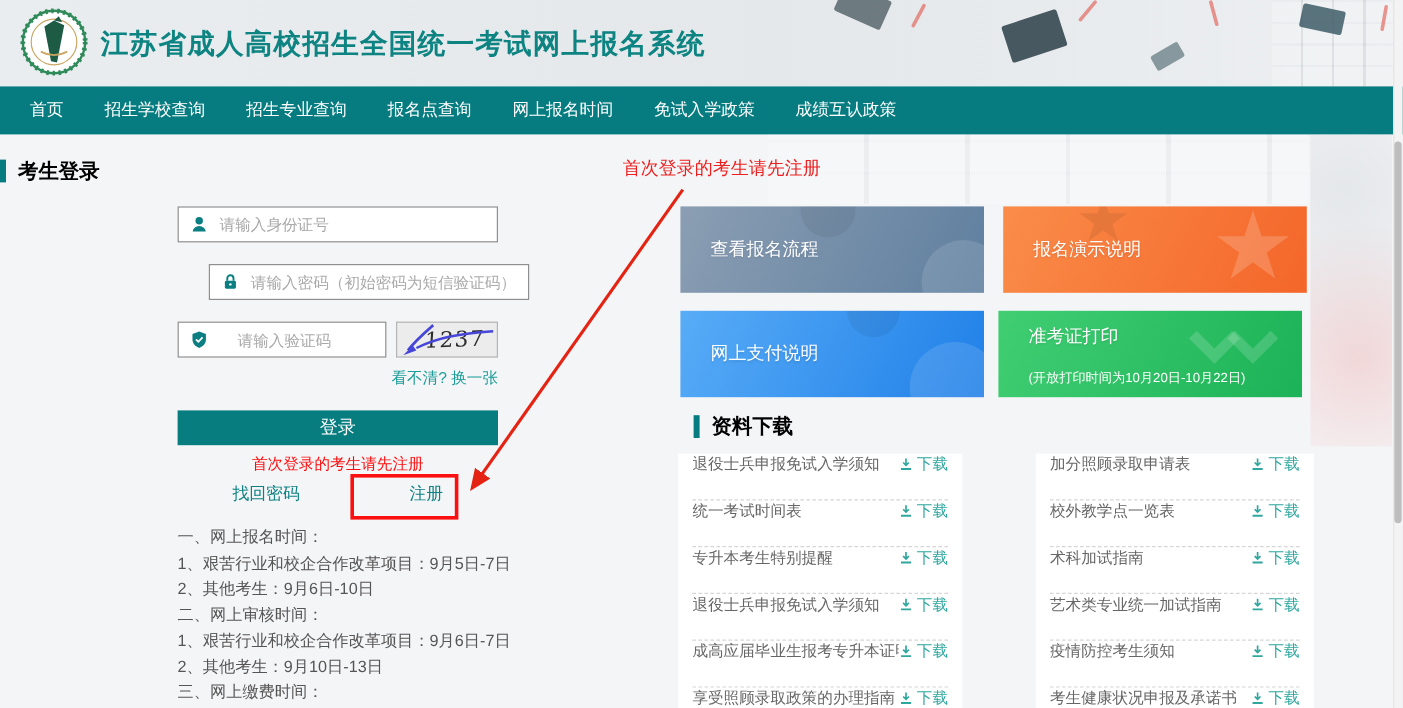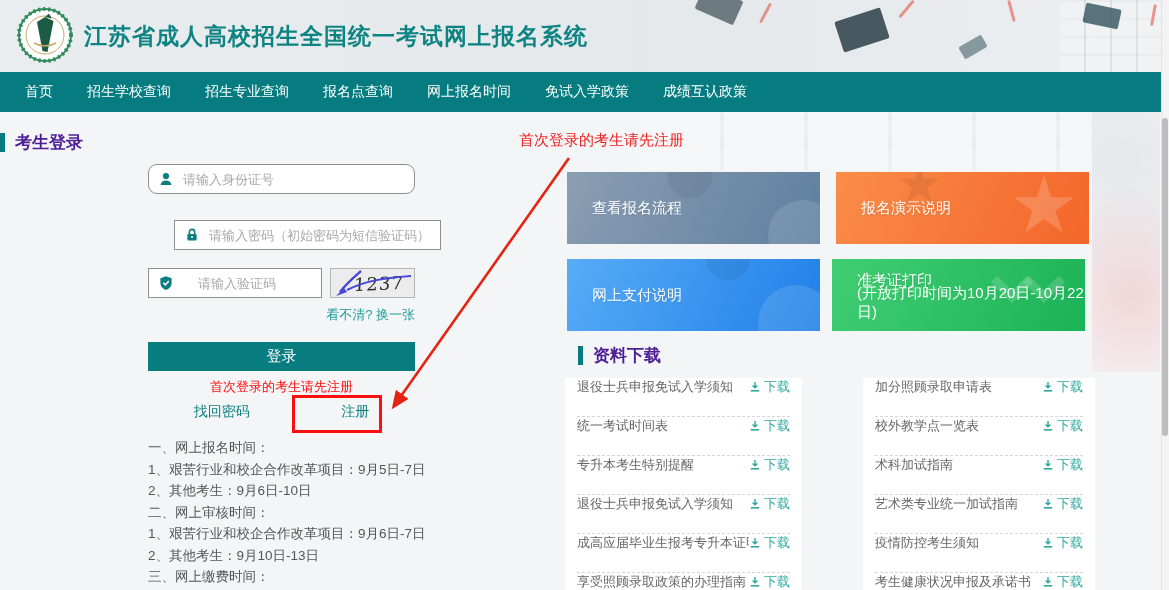--- a/index.html
+++ b/index.html
@@ -41,21 +41,21 @@
      background:
        radial-gradient(circle at 60% 72%, rgba(238,168,168,.38), rgba(238,168,168,0) 60%),
        radial-gradient(circle at 40% 18%, rgba(200,206,212,.35), rgba(200,206,212,0) 70%); }
   .mid-photo { position:absolute; left:640px; top:112px; width:450px; height:58px; opacity:.18;
      background:
        repeating-linear-gradient(90deg, rgba(255,255,255,.8) 0 80px, rgba(150,162,168,.5) 80px 84px),
        repeating-linear-gradient(0deg, rgba(255,255,255,.1) 0 24px, rgba(150,162,168,.4) 24px 27px); }
 
   
   .sec-title { position:absolute; display:flex; align-items:center; gap:10px;
-               font-size:17px; font-weight:bold; color:#4c1d95; }
+               font-size:17px; font-weight:bold; color:#000000; }
   .sec-title .bar { width:5px; height:19px; background:#077c80; }
 
   
   .field { position:absolute; left:148px; width:267px; height:30px; background:#fff;
            border:1px solid #8f8f8f; display:flex; align-items:center; padding:0 9px; gap:9px; }
   .field input { border:none; outline:none; flex:1; min-width:0; font-size:13px; color:#333;
                  background:transparent; font-family:"Liberation Sans",sans-serif; }
   .field input::placeholder { color:#a9a9a9; }
   .captcha { position:absolute; left:330px; top:268px; width:85px; height:30px;
              background:#ececec; border:1px solid #b5b5b5; cursor:pointer; }
@@ -84,21 +84,21 @@
 
   
   .card { position:absolute; width:253px; height:72px; color:#fff; overflow:hidden; cursor:pointer; }
   .card .label { position:absolute; left:25px; top:50%; transform:translateY(-50%);
                  font-size:15px; text-shadow:0 1px 2px rgba(0,0,0,.12); }
   .card-0 { left:567px; top:172px; background:linear-gradient(115deg,#8b9eb3,#5f7f9f); }
   .card-1 { left:836px; top:172px; background:linear-gradient(115deg,#fa8c49,#f4662a); }
   .card-2 { left:567px; top:259px; background:linear-gradient(115deg,#58acf7,#2080e8); }
   .card-3 { left:832px; top:259px; background:linear-gradient(115deg,#41ce73,#1cb257); }
   .card-3 .label { top:12px; transform:none; }
-  .card .sub { position:absolute; left:25px; bottom:9px; font-size:15px; }
+  .card .sub { position:absolute; left:25px; bottom:9px; font-size:11px; }
   .deco-circle { position:absolute; border-radius:50%; background:rgba(255,255,255,.12); }
   .deco-circle.dark { background:rgba(0,0,0,.06); }
   .star { position:absolute; color:rgba(255,255,255,.18); line-height:1; }
   .star.dark { color:rgba(0,0,0,.07); }
   .chev { position:absolute; width:30px; height:30px;
           border-left:9px solid rgba(255,255,255,.16);
           border-bottom:9px solid rgba(255,255,255,.16);
           transform:rotate(-45deg); }
 
   
@@ -158,21 +158,21 @@
   </div>
 
   <div class="mid-photo"></div>
   <div class="right-photo"></div>
 
   <div class="sec-title" style="left:0; top:131px;">
     <span class="bar"></span>
     <span>考生登录</span>
   </div>
 
-  <div class="field" style="top:164px;border-radius:9px;">
+  <div class="field" style="top:172px;">
     <svg width="16" height="16" viewBox="0 0 16 16">
       <circle cx="8" cy="5" r="3.1" fill="#0b7e81"></circle>
       <path d="M2.6 14 a5.4 4.6 0 0 1 10.8 0 z" fill="#0b7e81"></path>
     </svg>
     <input placeholder="请输入身份证号" style="">
   </div>
 
   <div class="field" style="top:220px;margin-left:26px;">
     <svg width="16" height="16" viewBox="0 0 16 16">
       <rect x="3.4" y="7" width="9.2" height="6.6" rx="1.2" fill="#0b7e81"></rect>

